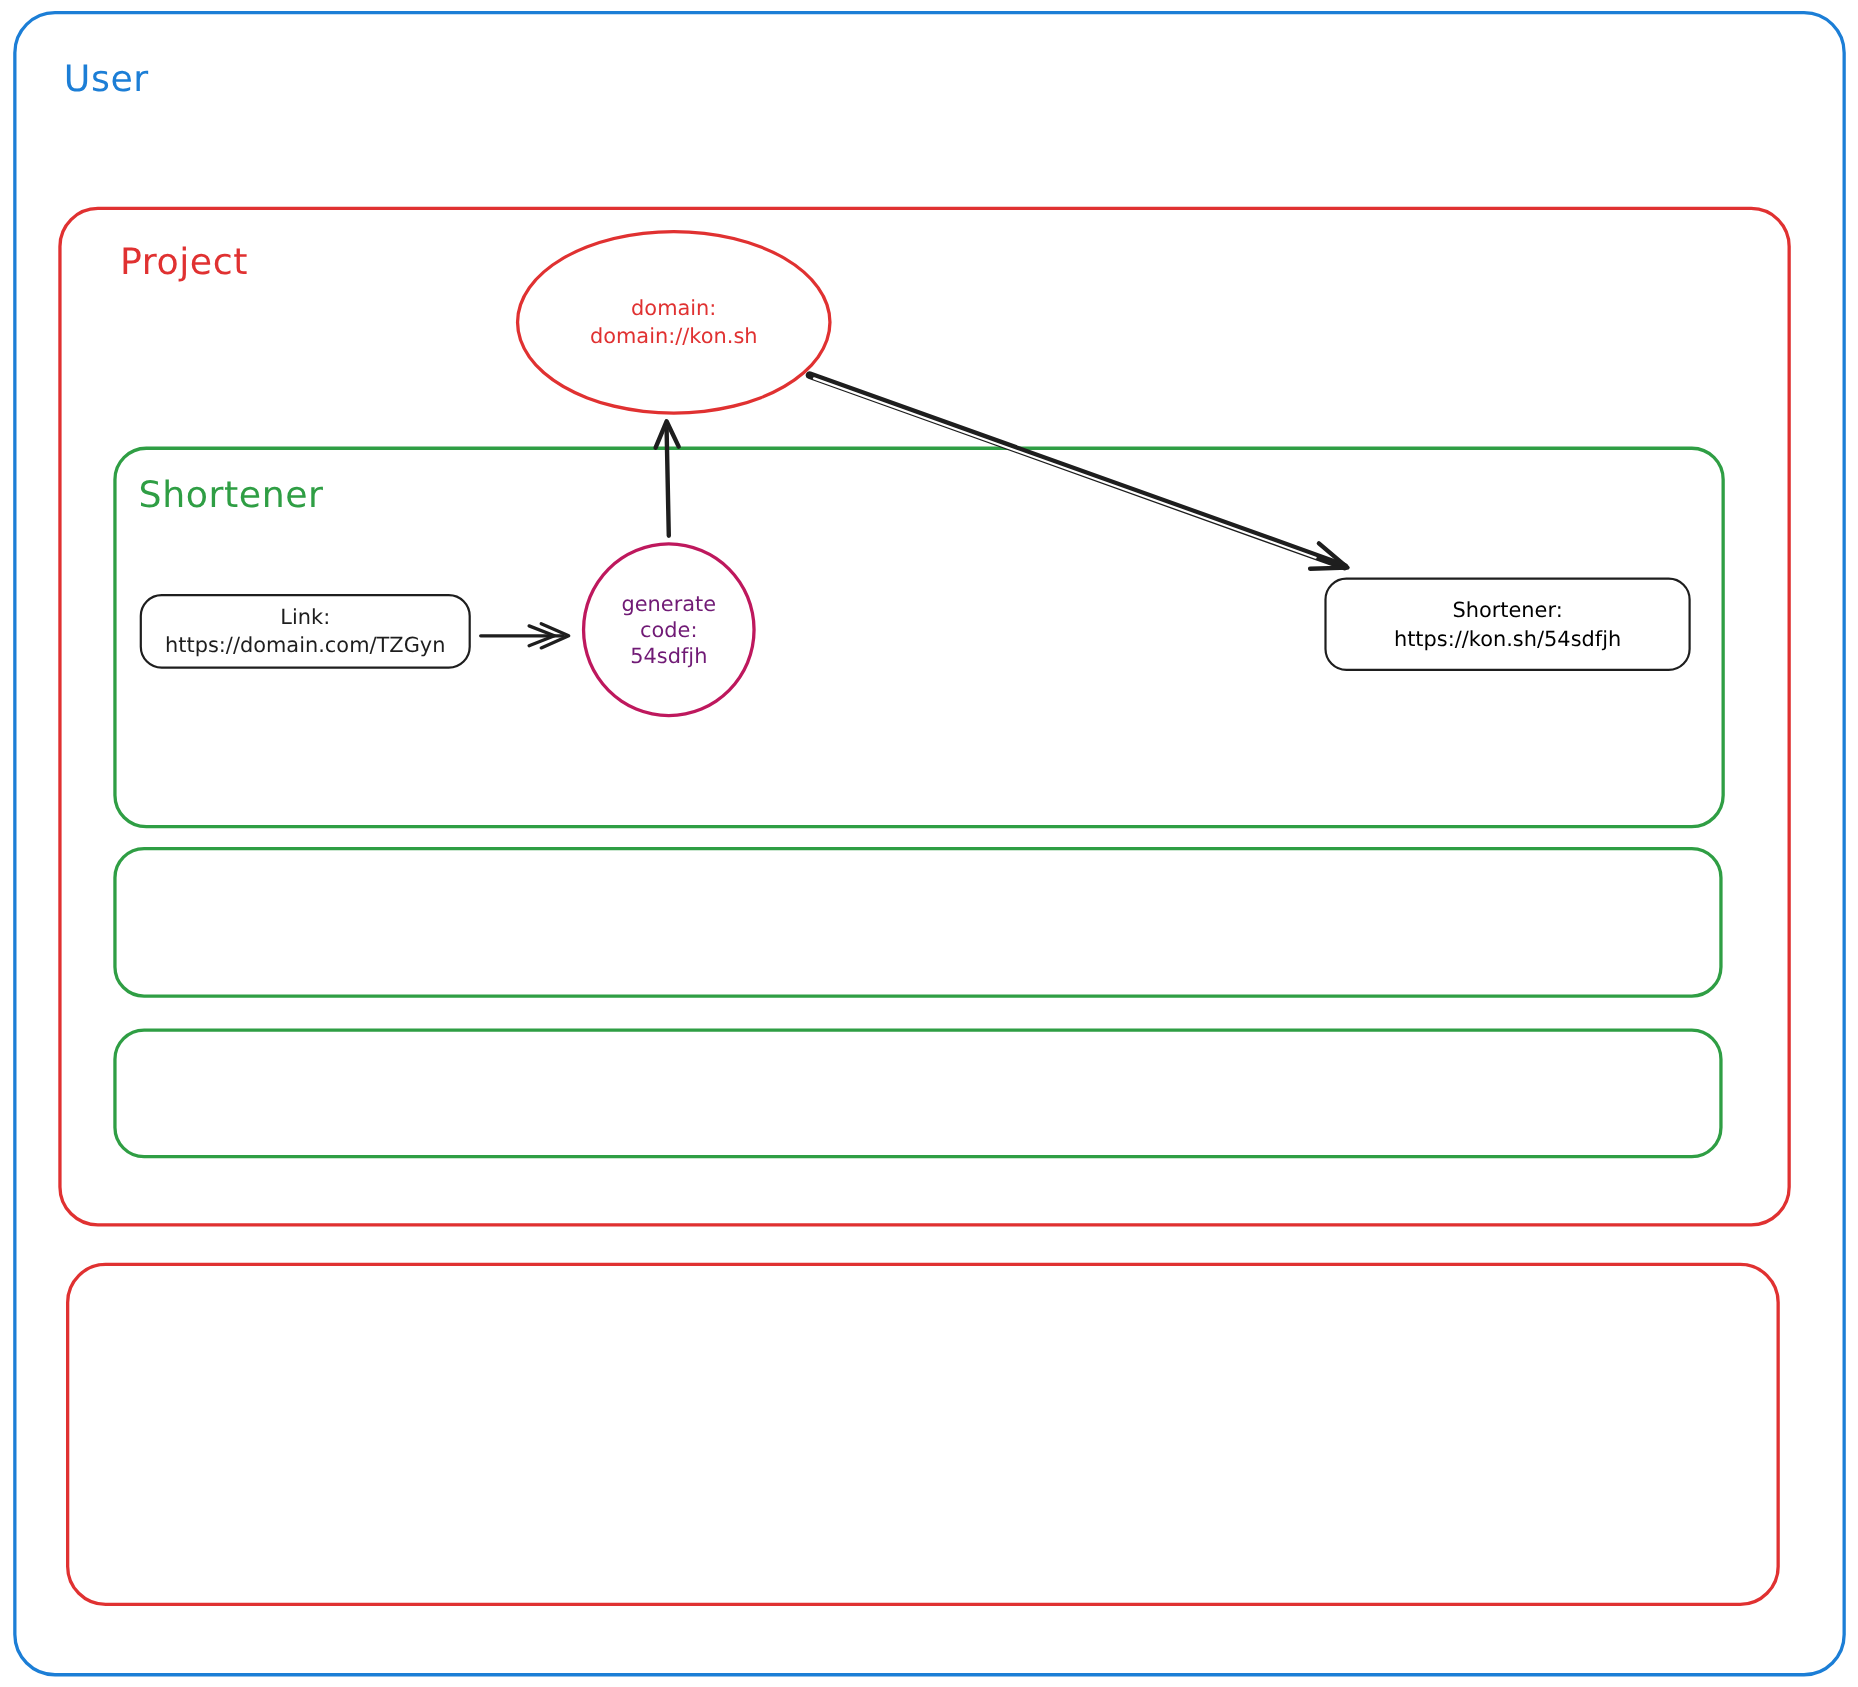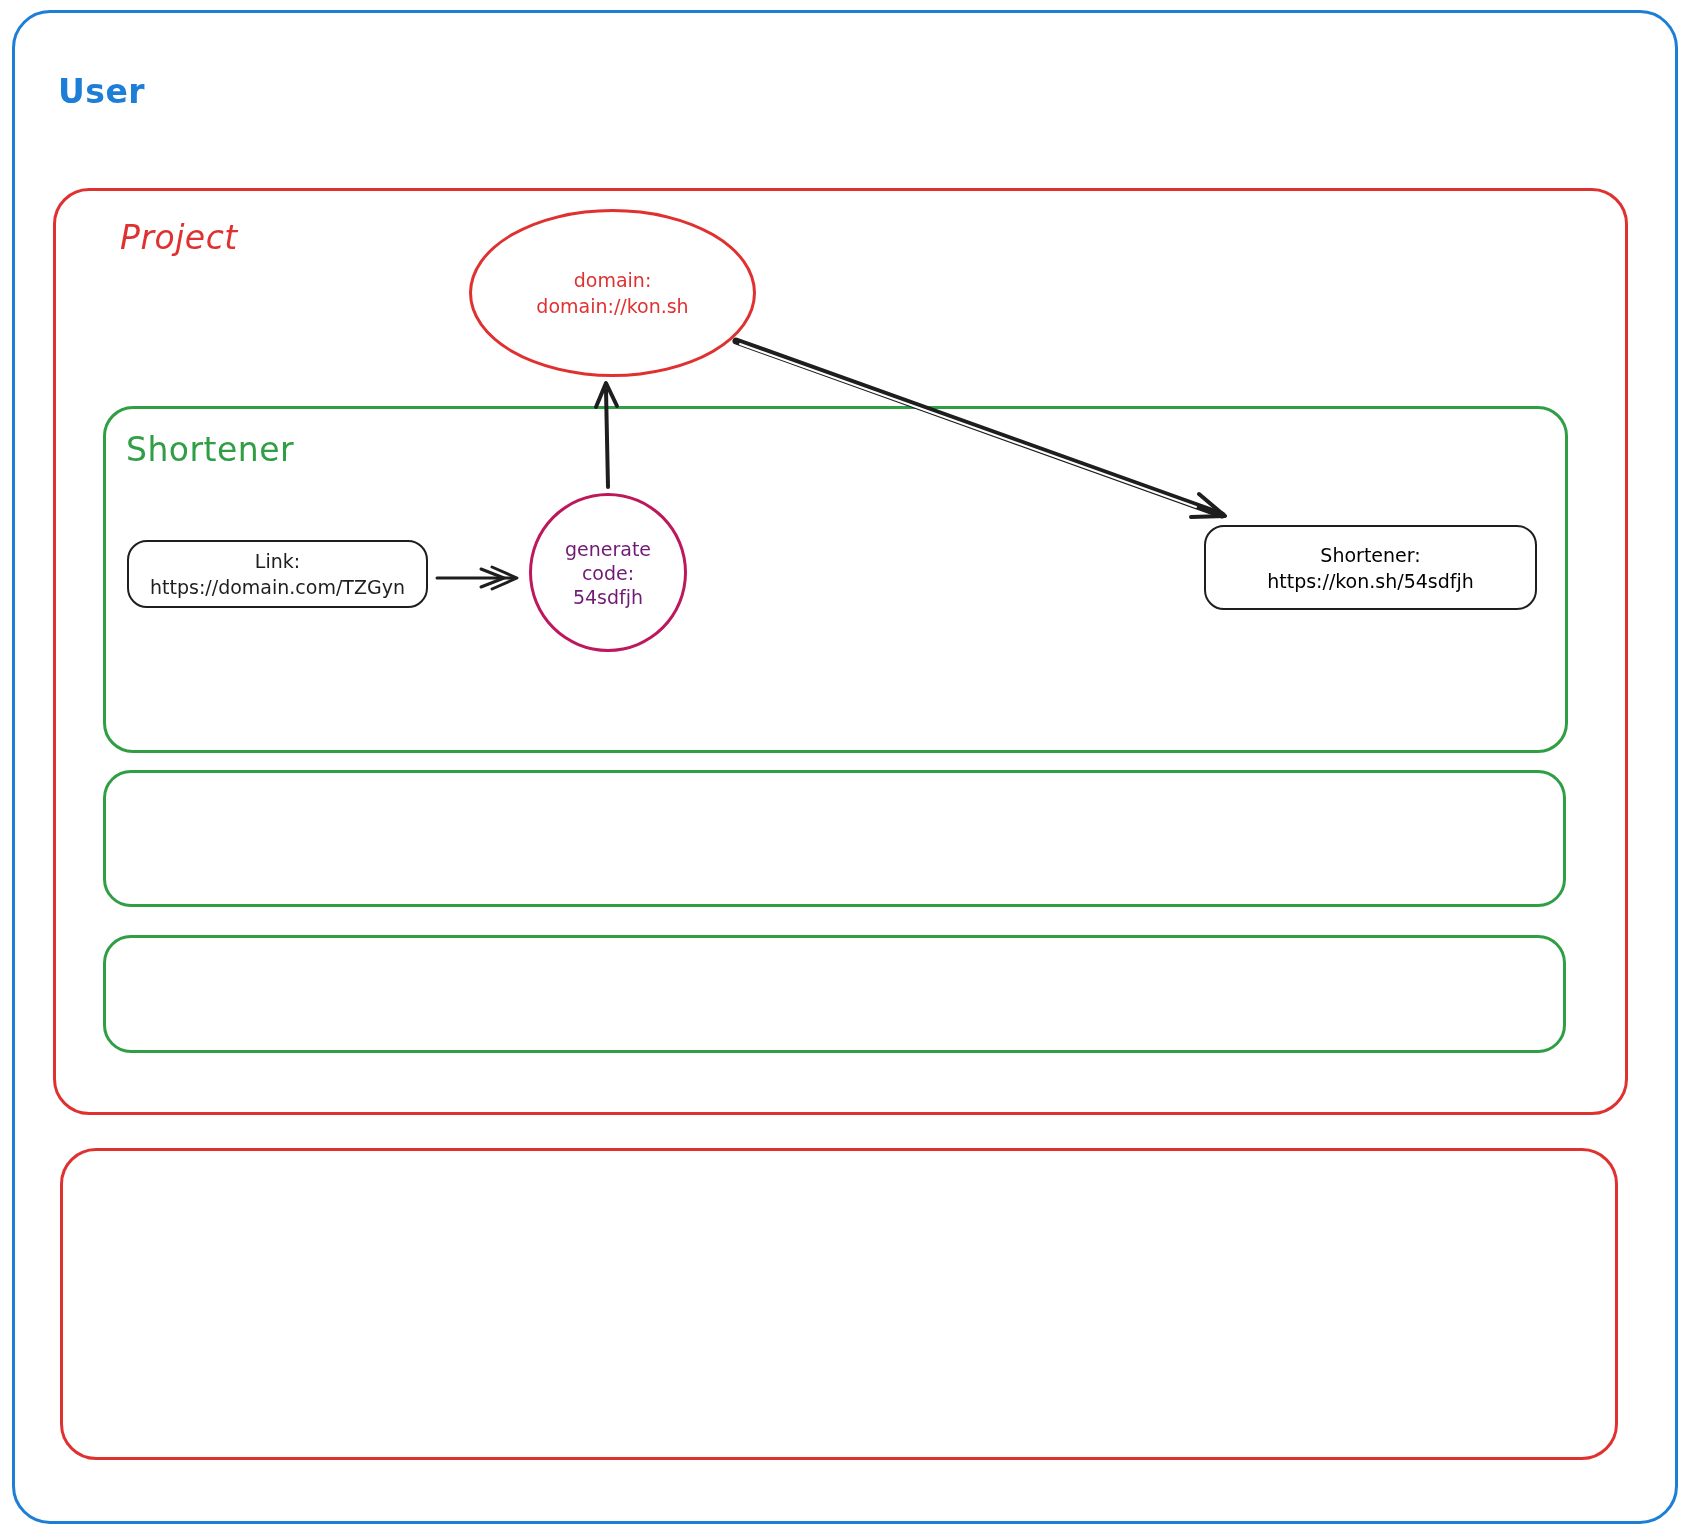--- a/index.html
+++ b/index.html
@@ -24,26 +24,26 @@
     position: absolute;
     font-size: 33px;
     font-weight: 500;
     letter-spacing: 0.5px;
     white-space: nowrap;
   }
   .user-frame {
     left: 12px; top: 10px; width: 1666px; height: 1514px;
     border: 3px solid #1c7ed6; border-radius: 38px;
   }
-  .user-label { left: 58px; top: 72px; color: #1c7ed6; font-weight: bold; }
+  .user-label { left: 58px; top: 52px; color: #1c7ed6; }
   .project-frame {
     left: 53px; top: 188px; width: 1575px; height: 927px;
     border: 3px solid #e03131; border-radius: 36px;
   }
-  .project-label { left: 120px; top: 218px; color: #e03131; font-style: italic; }
+  .project-label { left: 109px; top: 218px; color: #e03131; }
   .shortener-frame {
     left: 103px; top: 406px; width: 1465px; height: 347px;
     border: 3px solid #2f9e44; border-radius: 30px;
   }
   .shortener-label { left: 126px; top: 430px; color: #2f9e44; text-align: right; }
   .green-empty-1 {
     left: 103px; top: 770px; width: 1463px; height: 137px;
     border: 3px solid #2f9e44; border-radius: 28px;
   }
   .green-empty-2 {

